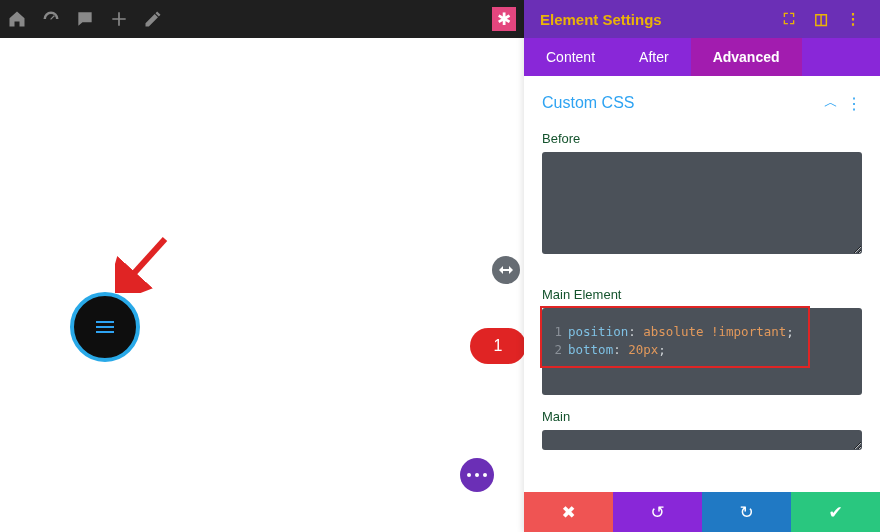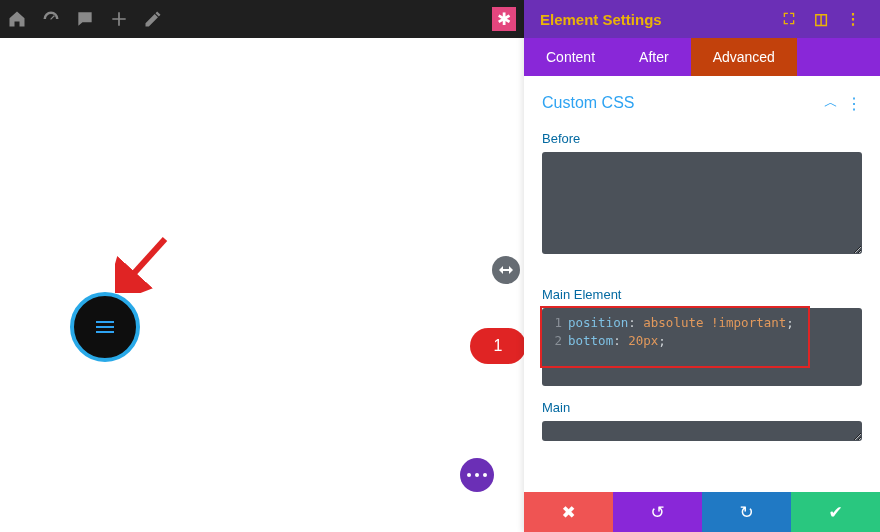--- a/index.html
+++ b/index.html
@@ -29,32 +29,32 @@
   .fab-dots span { width: 4px; height: 4px; background: #fff; border-radius: 50%; margin: 0 2px; }
 
   
   .panel { position: absolute; right: 0; top: 0; bottom: 0; width: 356px; background: #fff; display: flex; flex-direction: column; box-shadow: -2px 0 6px rgba(0,0,0,.1); }
   .panel-header { background: #6b2fb6; color: #eab308; height: 38px; display: flex; align-items: center; padding: 0 16px; font-weight: 600; font-size: 15px; }
   .panel-header .hspacer { flex: 1; }
   .panel-header .hicon { width: 22px; display: flex; justify-content: center; cursor: pointer; margin-left: 10px; font-size: 15px; }
 
   .tabs { display: flex; background: #8927d8; height: 38px; }
   .tab { flex: 0 0 auto; padding: 0 22px; display: flex; align-items: center; color: #fff; font-size: 14px; cursor: pointer; }
-  .tab.active { background: #c2410c; font-weight: 400; }
+  .tab.active { background: #a21caf; font-weight: 700; }
 
   .panel-body { flex: 1; overflow-y: auto; padding: 12px 18px 0 18px; }
   .section-head { display: flex; align-items: flex-start; color: #2ea3f2; font-size: 16px; padding: 6px 0 14px; }
   .section-head .shspacer { flex:1; }
   .section-head .chev { color: #2ea3f2; cursor: pointer; font-size: 14px; margin-right: 8px; }
   .section-head .dots { color: #2ea3f2; cursor: pointer; font-size: 16px; }
 
-  .field-label { font-size: 13px; color: #0369a1; margin-bottom: 6px; margin-top: 4px; }
+  .field-label { font-size: 13px; color: #14532d; margin-bottom: 6px; margin-top: 4px; }
   .textarea-plain { width: 100%; height: 102px; background: #4b5159; border: none; border-radius: 3px; resize: vertical; color: #cfd3d7; font-family: monospace; font-size: 12px; padding: 6px; }
 
-  .code-box { width: 100%; background: #4b5159; border-radius: 3px; padding: 6px 8px 36px 8px; font-family: Menlo, Consolas, monospace; font-size: 12.5px; color: #cfd3d7; position: relative; margin-bottom: 14px; }
+  .code-box { width: 100%; background: #4b5159; border-radius: 3px; padding: 15px 8px 36px 8px; font-family: Menlo, Consolas, monospace; font-size: 12.5px; color: #cfd3d7; position: relative; margin-bottom: 14px; }
   .code-line { white-space: pre; line-height: 1.45; }
   .ln { color: #8a9098; display: inline-block; width: 12px; text-align: right; margin-right: 6px; }
   .kw { color: #7fc1e4; }
   .val { color: #e2995c; }
   .punc { color: #cfd3d7; }
   .red-frame { position: absolute; border: 2px solid #e02424; pointer-events: none; }
 
   
   .callout { position: absolute; width: 56px; height: 36px; background: #e02424; border-radius: 18px 18px 18px 18px; }
   .callout::after { content: ""; position: absolute; right: -14px; top: 50%; transform: translateY(-50%); border: 10px solid transparent; border-left-color: #e02424; }

